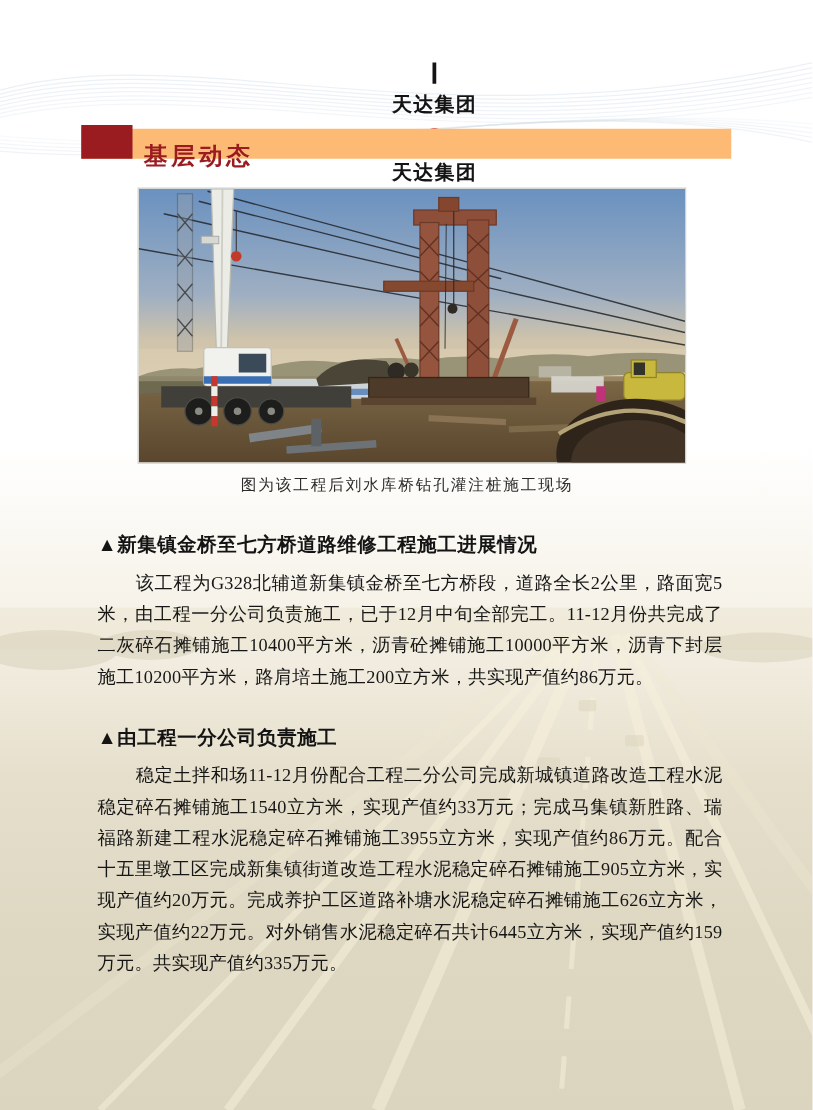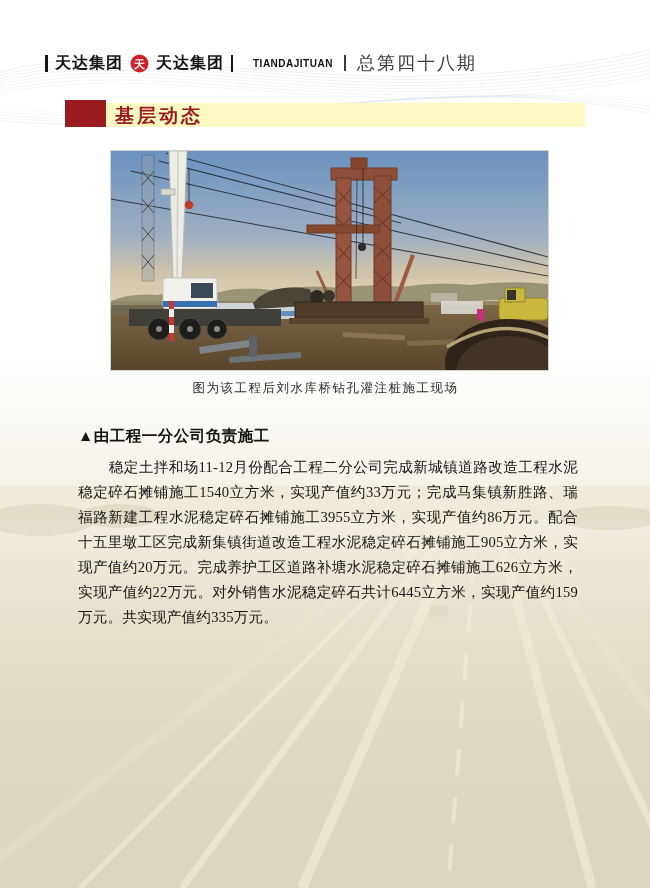--- a/index.html
+++ b/index.html
@@ -10,31 +10,32 @@
   }
   .bg-swoosh{position:absolute;top:20px;left:0;z-index:0;}
   .bg-road{position:absolute;bottom:0;left:0;z-index:0;}
   .content{position:relative;z-index:1;}
 
   
   .masthead{
     display:flex;align-items:center;gap:7px;
     padding:50px 0 0 45px;height:26px;
     font-family:"Liberation Sans","DejaVu Sans",sans-serif;
+    flex-direction:column;
   }
   .sep{width:3px;height:17px;background:#141414;flex:0 0 auto;}
   .sep.thin{width:2px;}
   .sep.gray{width:2px;background:#3a3a3a;height:16px;margin:0 4px;}
   .mast-cjk{font-weight:bold;font-size:16px;color:#141414;letter-spacing:1px;}
   .mast-latin{font-weight:bold;font-size:10px;color:#111;letter-spacing:.5px;margin-left:13px;}
   .mast-issue{font-family:"Liberation Serif","DejaVu Serif",serif;font-size:18px;color:#3c3c3c;letter-spacing:2px;}
   .logo{flex:0 0 auto;display:block;}
 
   
-  .section-bar{margin:27px 0 0 65px;width:520px;height:24px;background:#fef9c3;display:flex;align-items:center;position:relative;}
+  .section-bar{margin:27px 0 0 65px;width:520px;height:24px;background:#fdba74;display:flex;align-items:flex-start;position:relative;}
   .red-block{position:absolute;left:0;top:-3px;width:41px;height:27px;background:#9a1b20;}
   .section-title{margin-left:50px;font-size:19px;font-weight:bold;color:#9a1b20;letter-spacing:3px;line-height:1;}
 
   
   figure{margin:23px 0 0 110px;width:431px;}
   .photo-frame{width:437px;height:219px;border:1px solid #d2d2cc;display:block;}
   figcaption{
     margin-top:9px;text-align:center;font-size:12.5px;color:#2b2b2b;letter-spacing:1.5px;
   }
 
@@ -244,20 +245,24 @@
 
       <ellipse cx="398" cy="212" rx="64" ry="44" fill="#2e241a"></ellipse>
       <path d="M336,196 Q398,158 458,198" stroke="#b3a376" stroke-width="3.5" fill="none"></path>
       <ellipse cx="398" cy="218" rx="52" ry="33" fill="#46382a" opacity=".8"></ellipse>
     </svg>
     <figcaption>图为该工程后刘水库桥钻孔灌注桩施工现场</figcaption>
   </figure>
 
   <div class="articles">
 
+    <section>
+      <h2 class="article-title">▲新集镇金桥至七方桥道路维修工程施工进展情况</h2>
+      <p class="article-body">该工程为G328北辅道新集镇金桥至七方桥段，道路全长2公里，路面宽5米，由工程一分公司负责施工，已于12月中旬全部完工。11-12月份共完成了二灰碎石摊铺施工10400平方米，沥青砼摊铺施工10000平方米，沥青下封层施工10200平方米，路肩培土施工200立方米，共实现产值约86万元。</p>
+    </section>
 
 
     <section>
       <h2 class="article-title">▲由工程一分公司负责施工</h2>
       <p class="article-body">稳定土拌和场11-12月份配合工程二分公司完成新城镇道路改造工程水泥稳定碎石摊铺施工1540立方米，实现产值约33万元；完成马集镇新胜路、瑞福路新建工程水泥稳定碎石摊铺施工3955立方米，实现产值约86万元。配合十五里墩工区完成新集镇街道改造工程水泥稳定碎石摊铺施工905立方米，实现产值约20万元。完成养护工区道路补塘水泥稳定碎石摊铺施工626立方米，实现产值约22万元。对外销售水泥稳定碎石共计6445立方米，实现产值约159万元。共实现产值约335万元。</p>
     </section>
 
   </div>
 </div>
 

